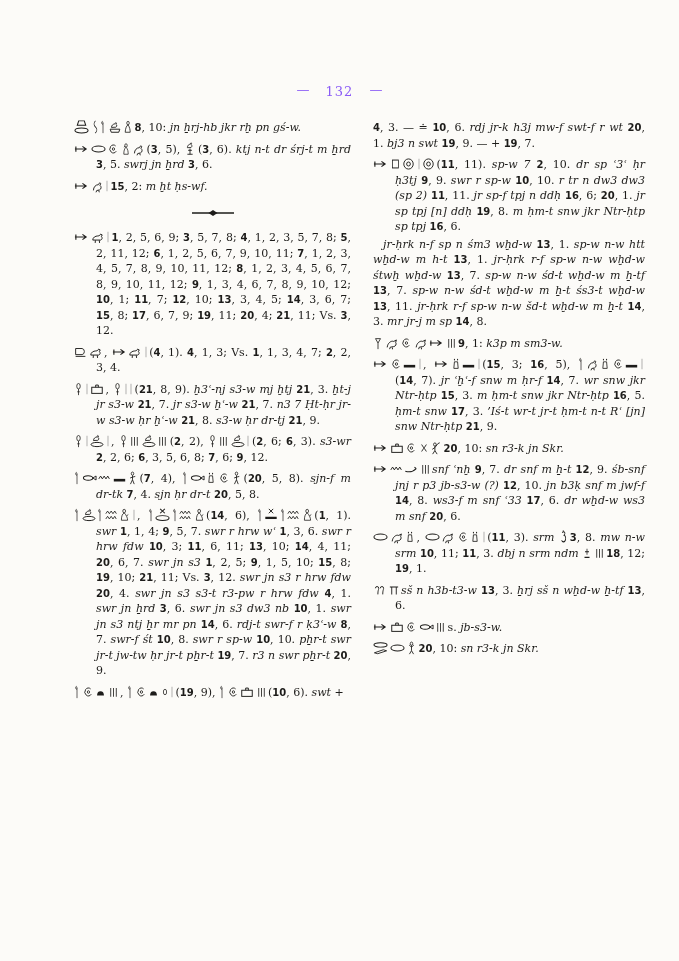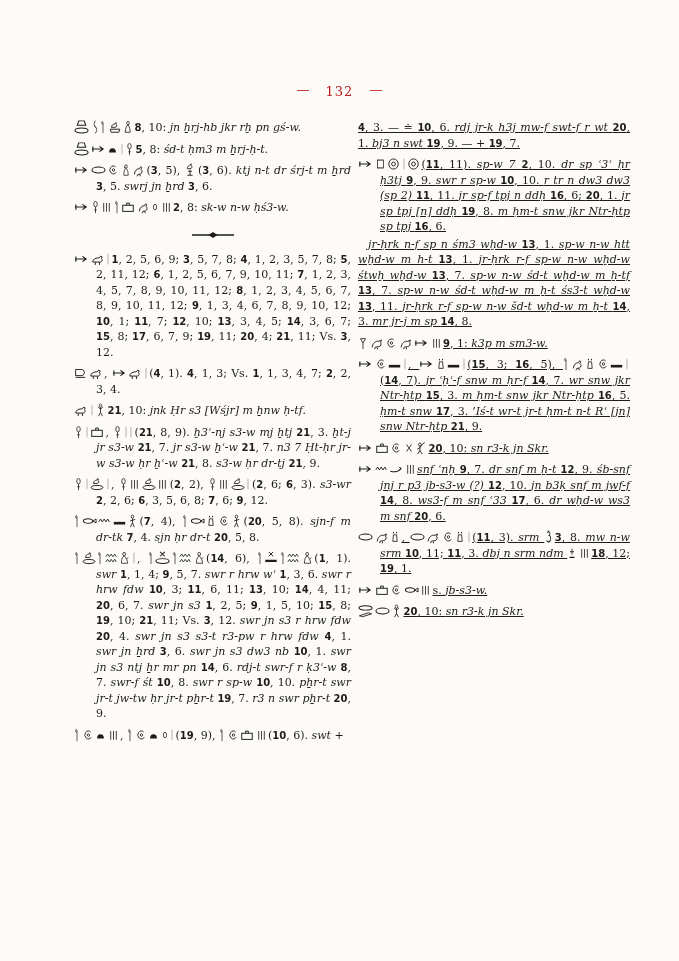--- a/index.html
+++ b/index.html
@@ -1,24 +1,24 @@
 <!DOCTYPE html>
 <html><head>
 <meta charset="utf-8">
 <style>
   html,body{margin:0;padding:0;background:#e9e7e2;}
   .sheet{position:relative;width:679px;height:961px;background:#fcfbf8;overflow:hidden;
          font-family:"DejaVu Serif",serif;color:#1d1c1a;}
   .page-header{position:absolute;top:84px;left:0;width:100%;text-align:center;
-               font-size:13px;color:#b91c1c;}
+               font-size:13px;color:#8b5cf6;}
   .page-header .dash{display:inline-block;margin:0 16px;position:relative;top:-2px;}
   .page-header .num{letter-spacing:1px;}
-  .cols{position:absolute;top:120px;left:74px;display:flex;gap:7px;}
+  .cols{position:absolute;top:120px;left:74px;display:flex;gap:22px;}
   .col{width:277px;}
-  .col.right{width:272px;text-decoration:underline;}
+  .col.right{width:272px;}
   .entry{font-size:11px;line-height:15.5px;margin:0 0 6px 0;
          padding-left:22px;text-indent:-22px;text-align:justify;}
   .entry.cont{padding-left:0;text-indent:10px;margin-top:-4px;}
   .entry.opening{padding-left:0;text-indent:0;}
   .seg-b{font-family:"DejaVu Sans",sans-serif;font-weight:bold;font-style:normal;font-size:10px;}
   .seg-r{font-style:normal;}
   .seg-i{font-style:italic;}
   .glyph{display:inline-block;height:14px;vertical-align:-3px;margin:0 1.5px 0 0;}
   .divider-row{text-align:center;margin:8px 0 9px 0;}
   svg.defs{position:absolute;width:0;height:0;overflow:hidden;}
@@ -217,60 +217,39 @@
           </svg><svg viewBox="0 0 16 16" preserveAspectRatio="none" class="glyph" style="width: 8px;">
             <use href="#g-cord"></use>
           </svg><svg viewBox="0 0 16 16" preserveAspectRatio="none" class="glyph" style="width: 6px;">
             <use href="#g-reed"></use>
           </svg><svg viewBox="0 0 16 16" preserveAspectRatio="none" class="glyph" style="width: 14px;">
             <use href="#g-bird-basket"></use>
           </svg><svg viewBox="0 0 16 16" preserveAspectRatio="none" class="glyph" style="width: 10px;">
             <use href="#g-seated-man"></use>
           </svg><span class="seg-b">8</span><span class="seg-r">, 10: </span><span class="seg-i">jn ẖrj-hb jkr rḫ pn gś-w.</span></p>
         <p class="entry"><svg viewBox="0 0 16 16" preserveAspectRatio="none" class="glyph" style="width: 15px;">
-            <use href="#g-pylon-oval"></use>
-          </svg><svg viewBox="0 0 16 16" preserveAspectRatio="none" class="glyph" style="width: 15px;">
-            <use href="#g-harpoon"></use>
-          </svg><svg viewBox="0 0 16 16" preserveAspectRatio="none" class="glyph" style="width: 11px;">
-            <use href="#g-bread"></use>
-          </svg><svg viewBox="0 0 16 16" preserveAspectRatio="none" class="glyph" style="width: 4px;">
-            <use href="#g-stroke"></use>
-          </svg><svg viewBox="0 0 16 16" preserveAspectRatio="none" class="glyph" style="width: 9px;">
-            <use href="#g-wick"></use>
-          </svg><span class="seg-b">5</span><span class="seg-r">, 8: </span><span class="seg-i">śd-t ḥm3 m ẖrj-ḥ-t.</span></p>
-        <p class="entry"><svg viewBox="0 0 16 16" preserveAspectRatio="none" class="glyph" style="width: 15px;">
             <use href="#g-harpoon"></use>
           </svg><svg viewBox="0 0 16 16" preserveAspectRatio="none" class="glyph" style="width: 15px;">
             <use href="#g-oval"></use>
           </svg><svg viewBox="0 0 16 16" preserveAspectRatio="none" class="glyph" style="width: 12px;">
             <use href="#g-at"></use>
           </svg><svg viewBox="0 0 16 16" preserveAspectRatio="none" class="glyph" style="width: 10px;">
             <use href="#g-man-child"></use>
           </svg><svg viewBox="0 0 16 16" preserveAspectRatio="none" class="glyph" style="width: 13px;">
             <use href="#g-bird"></use>
           </svg><span class="seg-r">(</span><span class="seg-b">3</span><span class="seg-r">, 5), </span><svg viewBox="0 0 16 16" preserveAspectRatio="none" class="glyph" style="width: 12px;">
             <use href="#g-bird-stand"></use>
           </svg><span class="seg-r">(</span><span class="seg-b">3</span><span class="seg-r">, 6). </span><span class="seg-i">ktj n-t dr śrj-t m ẖrd </span><span class="seg-b">3</span><span class="seg-r">, 5. </span><span class="seg-i">swrj jn ẖrd </span><span class="seg-b">3</span><span class="seg-r">, 6.</span></p>
         <p class="entry"><svg viewBox="0 0 16 16" preserveAspectRatio="none" class="glyph" style="width: 15px;">
             <use href="#g-harpoon"></use>
-          </svg><svg viewBox="0 0 16 16" preserveAspectRatio="none" class="glyph" style="width: 9px;">
-            <use href="#g-wick"></use>
-          </svg><svg viewBox="0 0 16 16" preserveAspectRatio="none" class="glyph" style="width: 11px;">
-            <use href="#g-strokes3"></use>
-          </svg><svg viewBox="0 0 16 16" preserveAspectRatio="none" class="glyph" style="width: 6px;">
-            <use href="#g-reed"></use>
-          </svg><svg viewBox="0 0 16 16" preserveAspectRatio="none" class="glyph" style="width: 14px;">
-            <use href="#g-chest"></use>
           </svg><svg viewBox="0 0 16 16" preserveAspectRatio="none" class="glyph" style="width: 13px;">
             <use href="#g-bird"></use>
-          </svg><svg viewBox="0 0 16 16" preserveAspectRatio="none" class="glyph" style="width: 8px;">
-            <use href="#g-circle-dot"></use>
-          </svg><svg viewBox="0 0 16 16" preserveAspectRatio="none" class="glyph" style="width: 11px;">
-            <use href="#g-strokes3"></use>
-          </svg><span class="seg-b">2</span><span class="seg-r">, 8: </span><span class="seg-i">sk-w n-w ḥś3-w.</span></p>
+          </svg><svg viewBox="0 0 16 16" preserveAspectRatio="none" class="glyph" style="width: 4px;">
+            <use href="#g-stroke"></use>
+          </svg><span class="seg-b">15</span><span class="seg-r">, 2: </span><span class="seg-i">m ḫt ḥs-wf.</span></p>
         <div class="divider-row"><svg width="42" height="8">
             <path d="M0 4h42" stroke="#1d1c1a" stroke-width="1.3"></path>
             <path d="M21 1l4.5 3-4.5 3-4.5-3z" fill="#1d1c1a"></path>
           </svg></div>
         <p class="entry"><svg viewBox="0 0 16 16" preserveAspectRatio="none" class="glyph" style="width: 15px;">
             <use href="#g-harpoon"></use>
           </svg><svg viewBox="0 0 16 16" preserveAspectRatio="none" class="glyph" style="width: 14px;">
             <use href="#g-duck"></use>
           </svg><svg viewBox="0 0 16 16" preserveAspectRatio="none" class="glyph" style="width: 4px;">
             <use href="#g-stroke"></use>
@@ -279,27 +258,20 @@
             <use href="#g-hand"></use>
           </svg><svg viewBox="0 0 16 16" preserveAspectRatio="none" class="glyph" style="width: 14px;">
             <use href="#g-duck"></use>
           </svg><span class="seg-r">, </span><svg viewBox="0 0 16 16" preserveAspectRatio="none" class="glyph" style="width: 15px;">
             <use href="#g-harpoon"></use>
           </svg><svg viewBox="0 0 16 16" preserveAspectRatio="none" class="glyph" style="width: 14px;">
             <use href="#g-duck"></use>
           </svg><svg viewBox="0 0 16 16" preserveAspectRatio="none" class="glyph" style="width: 4px;">
             <use href="#g-stroke"></use>
           </svg><span class="seg-r">(</span><span class="seg-b">4</span><span class="seg-r">, 1). </span><span class="seg-b">4</span><span class="seg-r">, 1, 3; Vs. </span><span class="seg-b">1</span><span class="seg-r">, 1, 3, 4, 7; </span><span class="seg-b">2</span><span class="seg-r">, 2, 3, 4.</span></p>
-        <p class="entry"><svg viewBox="0 0 16 16" preserveAspectRatio="none" class="glyph" style="width: 14px;">
-            <use href="#g-duck"></use>
-          </svg><svg viewBox="0 0 16 16" preserveAspectRatio="none" class="glyph" style="width: 4px;">
-            <use href="#g-stroke"></use>
-          </svg><svg viewBox="0 0 16 16" preserveAspectRatio="none" class="glyph" style="width: 11px;">
-            <use href="#g-man-praise"></use>
-          </svg><span class="seg-b">21</span><span class="seg-r">, 10: </span><span class="seg-i">jnk Ḥr s3 [Wśjr] m ẖnw ḥ-tf.</span></p>
         <p class="entry"><svg viewBox="0 0 16 16" preserveAspectRatio="none" class="glyph" style="width: 9px;">
             <use href="#g-wick"></use>
           </svg><svg viewBox="0 0 16 16" preserveAspectRatio="none" class="glyph" style="width: 4px;">
             <use href="#g-stroke"></use>
           </svg><svg viewBox="0 0 16 16" preserveAspectRatio="none" class="glyph" style="width: 14px;">
             <use href="#g-chest"></use>
           </svg><span class="seg-r">, </span><svg viewBox="0 0 16 16" preserveAspectRatio="none" class="glyph" style="width: 9px;">
             <use href="#g-wick"></use>
           </svg><svg viewBox="0 0 16 16" preserveAspectRatio="none" class="glyph" style="width: 4px;">
             <use href="#g-stroke"></use>
@@ -505,20 +477,25 @@
             <use href="#g-pot"></use>
           </svg><svg viewBox="0 0 16 16" preserveAspectRatio="none" class="glyph" style="width: 4px;">
             <use href="#g-stroke"></use>
           </svg><span class="seg-r">(</span><span class="seg-b">11</span><span class="seg-r">, 3). </span><span class="seg-i">srm </span><svg viewBox="0 0 16 16" preserveAspectRatio="none" class="glyph" style="width: 9px;">
             <use href="#g-jug"></use>
           </svg><span class="seg-b">3</span><span class="seg-r">, 8. </span><span class="seg-i">mw n-w srm </span><span class="seg-b">10</span><span class="seg-r">, 11; </span><span class="seg-b">11</span><span class="seg-r">, 3. </span><span class="seg-i">dbj n srm ndm </span><svg viewBox="0 0 16 16" preserveAspectRatio="none" class="glyph" style="width: 10px;">
             <use href="#g-plant"></use>
           </svg><svg viewBox="0 0 16 16" preserveAspectRatio="none" class="glyph" style="width: 11px;">
             <use href="#g-strokes3"></use>
           </svg><span class="seg-b">18</span><span class="seg-r">, 12; </span><span class="seg-b">19</span><span class="seg-r">, 1.</span></p>
+        <p class="entry"><svg viewBox="0 0 16 16" preserveAspectRatio="none" class="glyph" style="width: 13px;">
+            <use href="#g-tether"></use>
+          </svg><svg viewBox="0 0 16 16" preserveAspectRatio="none" class="glyph" style="width: 12px;">
+            <use href="#g-pi"></use>
+          </svg><span class="seg-i">sš n h3b-t3-w </span><span class="seg-b">13</span><span class="seg-r">, 3. </span><span class="seg-i">ẖrj sš n wḫd-w ẖ-tf </span><span class="seg-b">13</span><span class="seg-r">, 6.</span></p>
         <p class="entry"><svg viewBox="0 0 16 16" preserveAspectRatio="none" class="glyph" style="width: 15px;">
             <use href="#g-harpoon"></use>
           </svg><svg viewBox="0 0 16 16" preserveAspectRatio="none" class="glyph" style="width: 14px;">
             <use href="#g-chest"></use>
           </svg><svg viewBox="0 0 16 16" preserveAspectRatio="none" class="glyph" style="width: 12px;">
             <use href="#g-at"></use>
           </svg><svg viewBox="0 0 16 16" preserveAspectRatio="none" class="glyph" style="width: 15px;">
             <use href="#g-fish"></use>
           </svg><svg viewBox="0 0 16 16" preserveAspectRatio="none" class="glyph" style="width: 11px;">
             <use href="#g-strokes3"></use>

